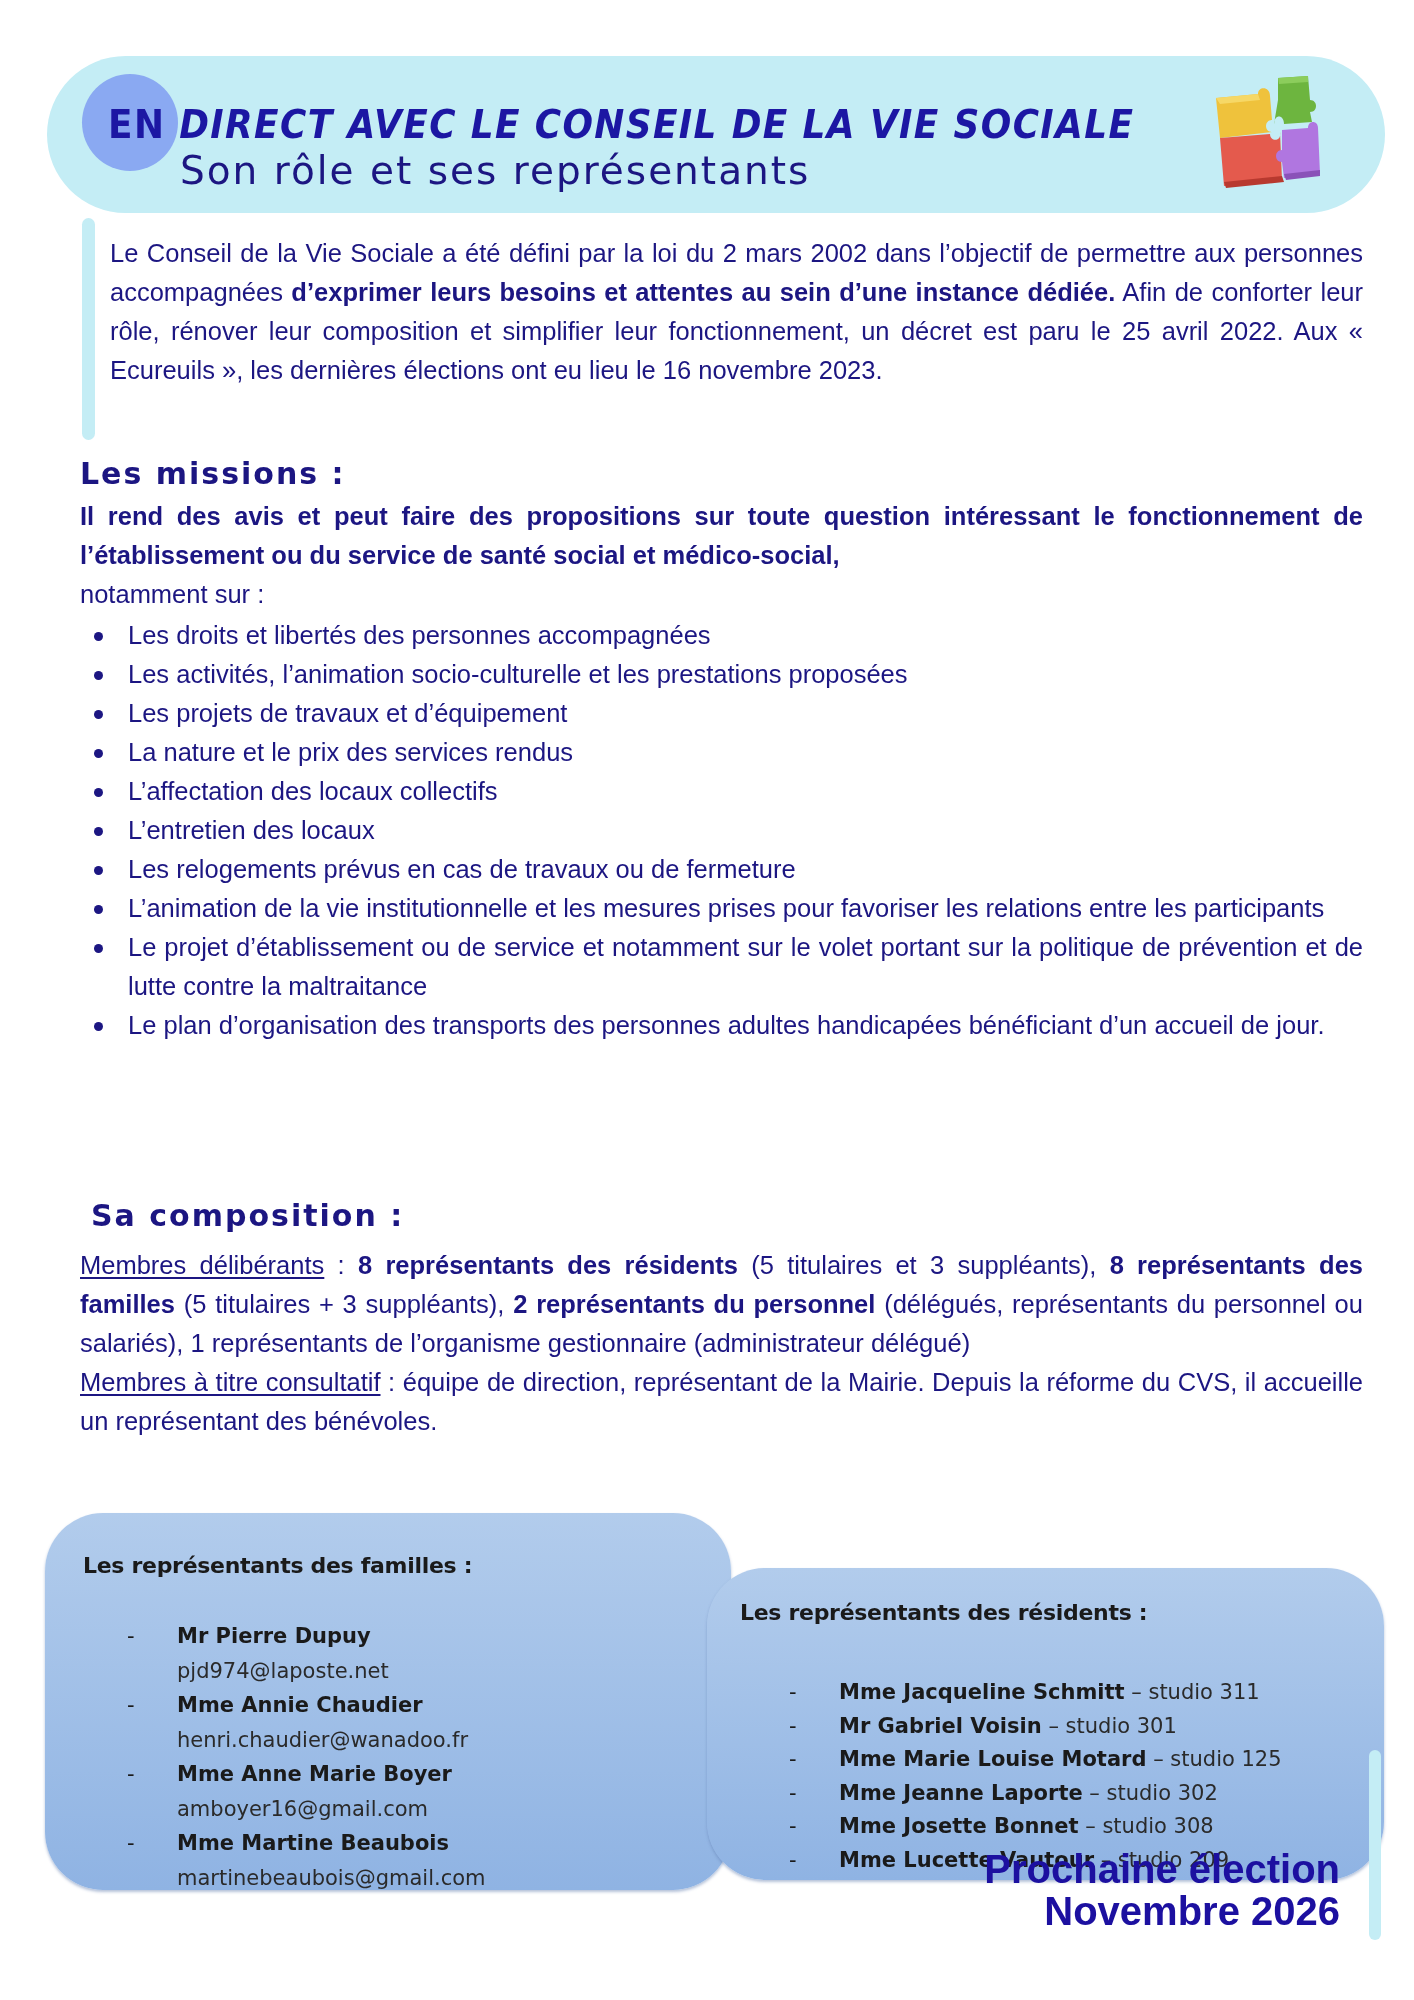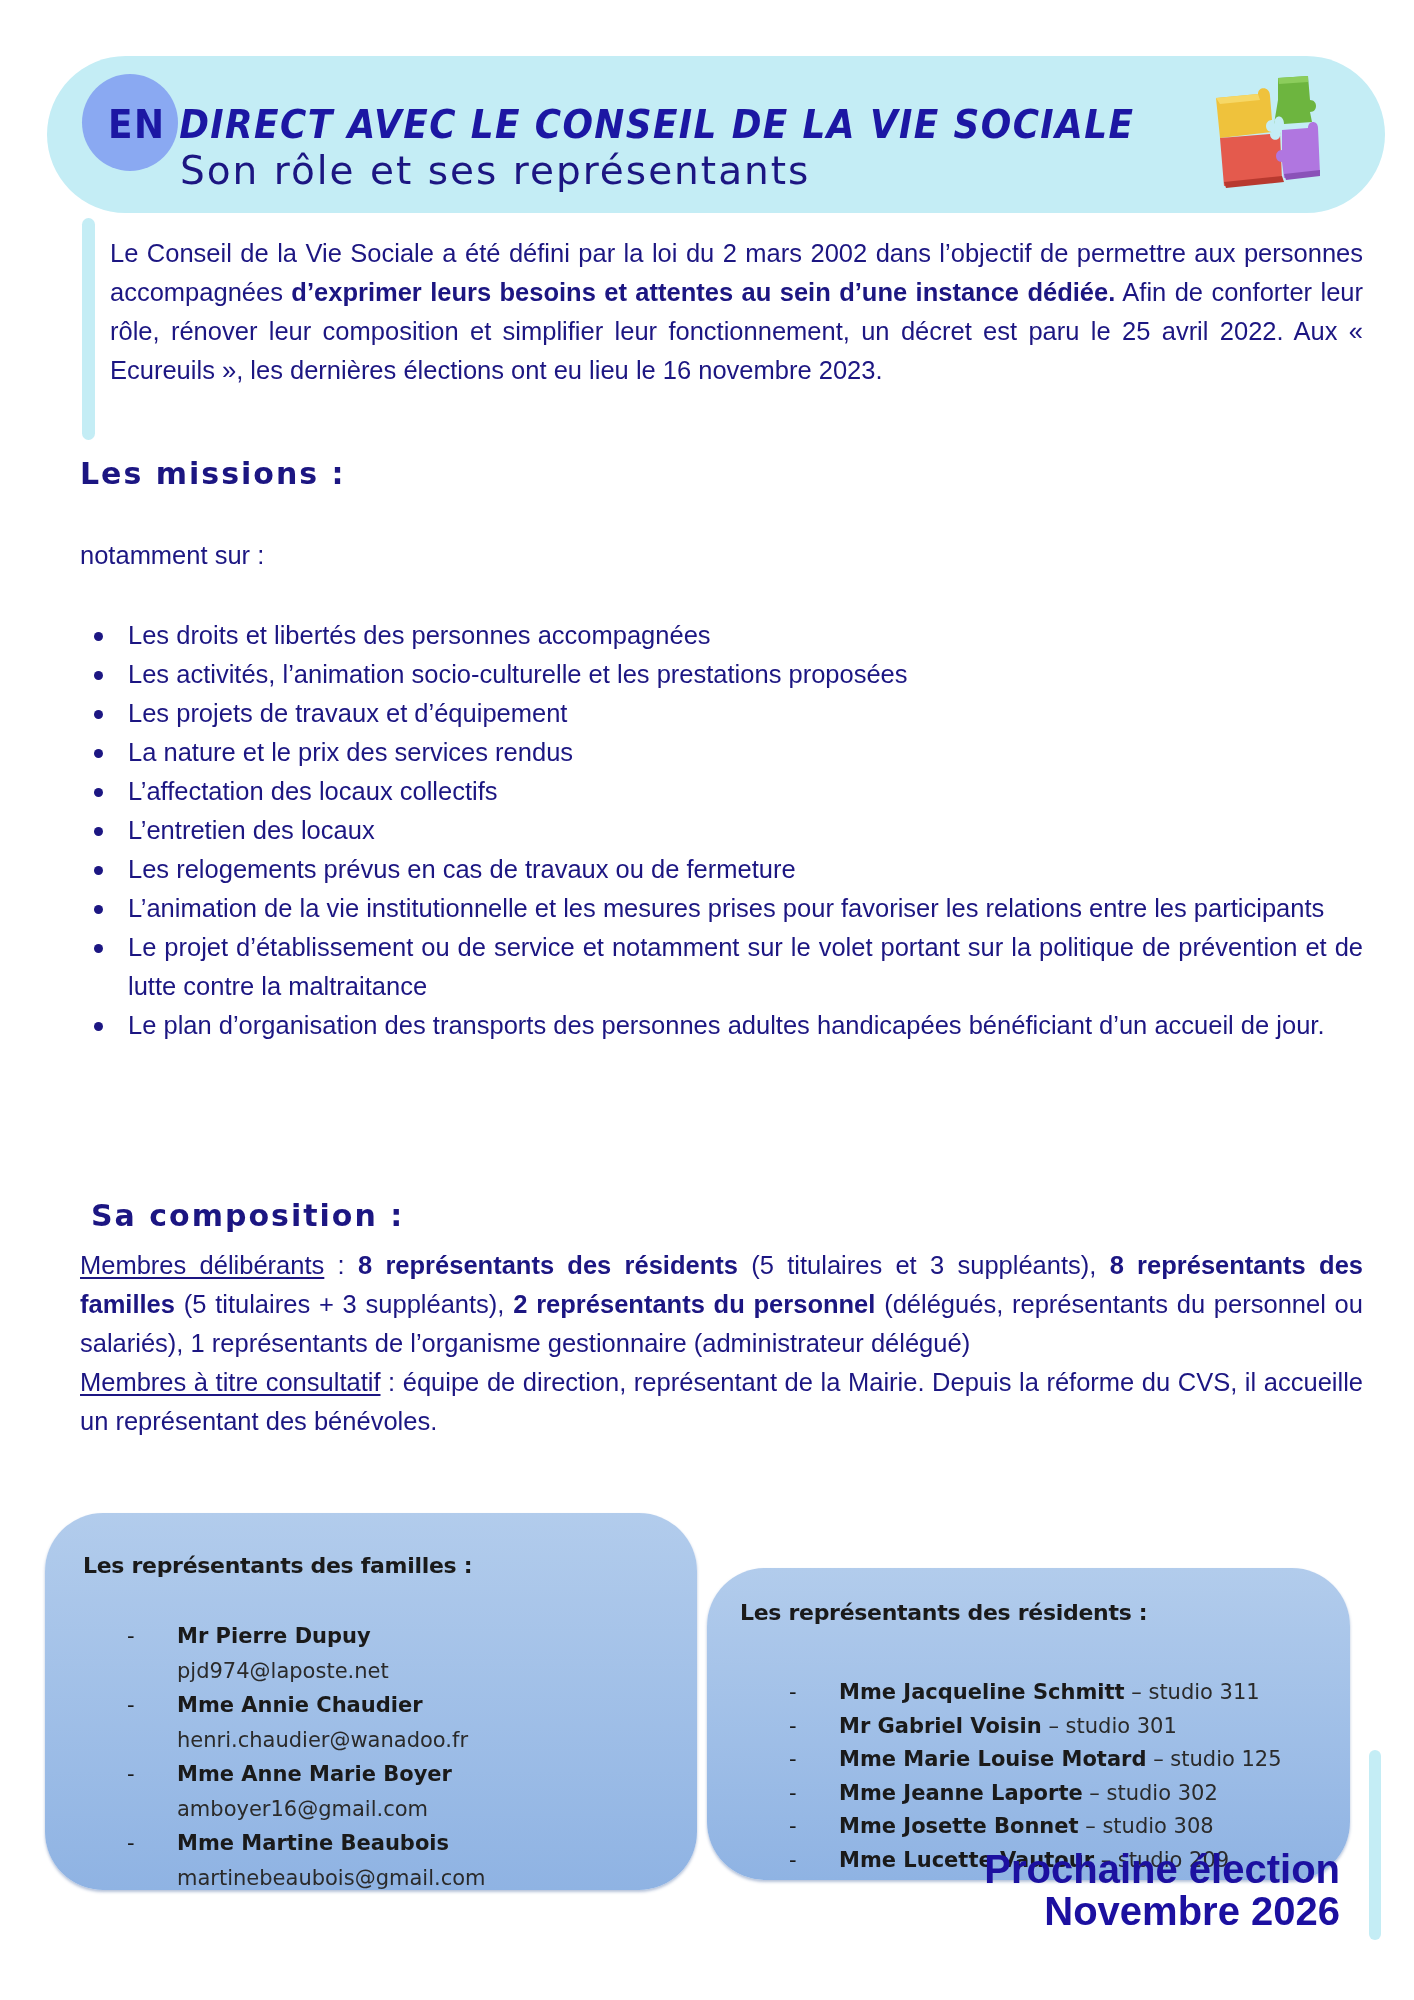--- a/index.html
+++ b/index.html
@@ -40,21 +40,21 @@
   ul.missions li { position: relative; }
   ul.missions li::before { content: ""; position: absolute; left: -34px; top: 16px; width: 9px; height: 9px;
                            border-radius: 50%; background: #1c1682; }
 
   .composition { left: 80px; top: 1246px; width: 1283px; font-size: 25.5px; line-height: 39px; text-align: justify; }
   .composition p { margin: 0; }
   .composition u { text-decoration: underline; text-underline-offset: 3px; font-weight: normal; }
 
   
   .card { background: linear-gradient(180deg, #b2ccec 0%, #8fb3e3 100%); border-radius: 58px;
-          box-shadow: 0 2px 3px rgba(90,120,170,0.45); color: #1a1a1a; font-family: "DejaVu Sans", sans-serif; }
+          box-shadow: 0 2px 3px rgba(90,120,170,0.45); color: #1a1a1a; font-family: "DejaVu Sans", sans-serif; padding-left: 34px; }
   .card-families { left: 45px; top: 1513px; width: 652px; height: 377px; }
   .card-residents { left: 707px; top: 1568px; width: 643px; height: 312px; }
   .card-title { position: absolute; font-weight: bold; font-size: 22px; letter-spacing: -0.3px; white-space: nowrap; }
   .card-families .card-title { left: 38px; top: 40px; }
   .card-residents .card-title { left: 33px; top: 32px; }
   .card-list { position: absolute; margin: 0; padding: 0; list-style: none; }
   .card-families .card-list { left: 82px; top: 106px; }
   .card-residents .card-list { left: 82px; top: 108px; }
   .card-item { position: relative; padding-left: 50px; white-space: nowrap; }
   .card-item .dash { position: absolute; left: 0; top: 0; }
@@ -86,21 +86,21 @@
   <path d="M74 60 L100 58 C100 50 110 50 110 58 L112 104 L76 108 L74 92 C66 92 66 80 74 80 Z" fill="#b076e0"></path>
   <path d="M16 112 L74 106 L76 112 L18 118 Z" fill="#b8392f"></path>
   <path d="M76 104 L112 100 L112 106 L78 110 Z" fill="#8a52b8"></path>
 </svg>
 
 <div class="abs intro-bar"></div>
 <div class="abs intro"><span>Le Conseil de la Vie Sociale a été défini par la loi du 2 mars 2002 dans l’objectif de permettre aux personnes accompagnées </span><b>d’exprimer leurs besoins et attentes au sein d’une instance dédiée.</b><span> Afin de conforter leur rôle, rénover leur composition et simplifier leur fonctionnement, un décret est paru le 25 avril 2022. Aux « Ecureuils », les dernières élections ont eu lieu le 16 novembre 2023.</span></div>
 
 <div class="abs h2 missions-h">Les missions :</div>
 <div class="abs missions-lead">
-  <br>
+  <b>Il rend des avis et peut faire des propositions sur toute question intéressant le fonctionnement de l’établissement ou du service de santé social et médico-social,</b><br>
   <span class="lead-last">notamment sur :</span>
 </div>
 <ul class="missions">
   <li>Les droits et libertés des personnes accompagnées</li>
   <li>Les activités, l’animation socio-culturelle et les prestations proposées</li>
   <li>Les projets de travaux et d’équipement</li>
   <li>La nature et le prix des services rendus</li>
   <li>L’affectation des locaux collectifs</li>
   <li>L’entretien des locaux</li>
   <li>Les relogements prévus en cas de travaux ou de fermeture</li>

